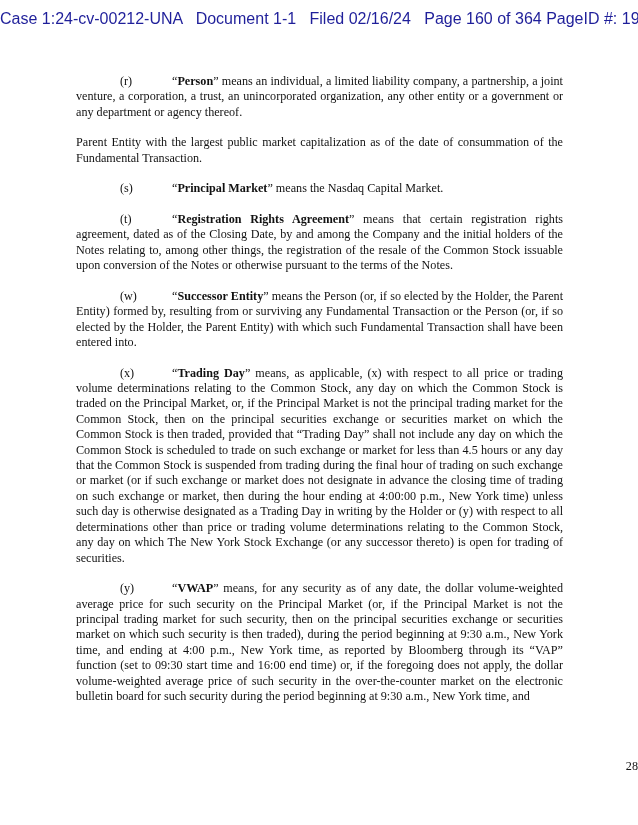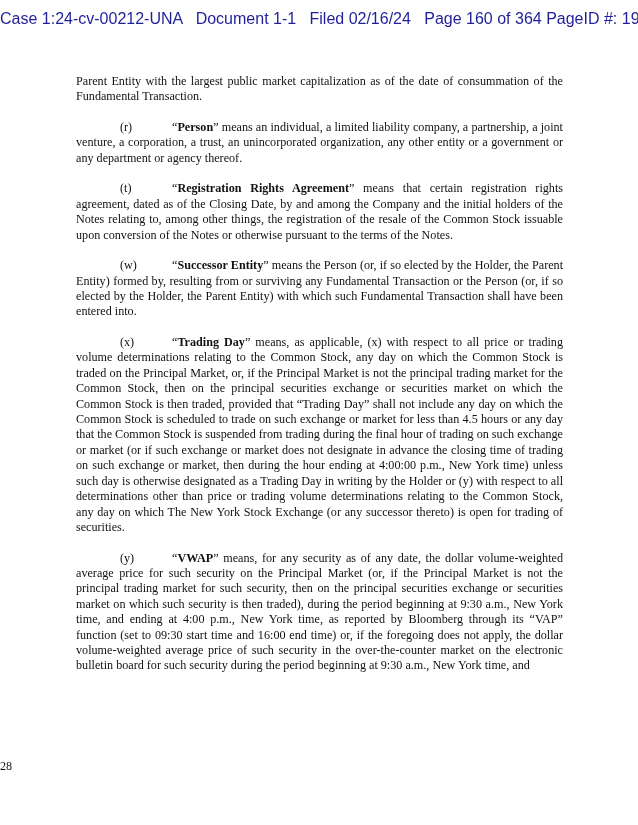--- a/index.html
+++ b/index.html
@@ -10,34 +10,35 @@
       white-space: pre;
     }
     .page {
       position: absolute; left: 76px; top: 74px; width: 487px;
       font-family: "Liberation Serif", serif; font-size: 12.15px; line-height: 15.4px; color: #111;
     }
     .para { margin: 0 0 15.2px 0; text-align: justify; }
     .lbl { display: inline-block; width: 52px; padding-left: 44px; text-indent: 0; }
     .def { font-weight: bold; }
     .pagenum {
-      position: absolute; top: 759px; left: 0; width: 638px; text-align: left;
+      position: absolute; top: 759px; left: 0; width: 638px; text-align: right;
       font-family: "Liberation Serif", serif; font-size: 12.15px; color: #111;
     }
   </style>
 </head>
 <body>
 
 <div class="header"><span>Case 1:24-cv-00212-UNA</span>   <span>Document 1-1</span>   <span>Filed 02/16/24</span>   <span>Page 160 of 364 PageID #: 193</span></div>
 
 <div class="page">
+  <p class="para"><span class="lbl">(r)</span><span>“</span><span class="def">Person</span><span>”</span><span> means an individual, a limited liability company, a partnership, a joint venture, a corporation, a trust, an unincorporated organization, any other entity or a government or any department or agency thereof.</span></p>
+
   <p class="para">Parent Entity with the largest public market capitalization as of the date of consummation of the Fundamental Transaction.</p>
 
-  <p class="para"><span class="lbl">(r)</span><span>“</span><span class="def">Person</span><span>”</span><span> means an individual, a limited liability company, a partnership, a joint venture, a corporation, a trust, an unincorporated organization, any other entity or a government or any department or agency thereof.</span></p>
-
+  <p class="para"><span class="lbl">(s)</span><span>“</span><span class="def">Principal Market</span><span>”</span><span> means the Nasdaq Capital Market.</span></p>
 
   <p class="para"><span class="lbl">(t)</span><span>“</span><span class="def">Registration Rights Agreement</span><span>”</span><span> means that certain registration rights agreement, dated as of the Closing Date, by and among the Company and the initial holders of the Notes relating to, among other things, the registration of the resale of the Common Stock issuable upon conversion of the Notes or otherwise pursuant to the terms of the Notes.</span></p>
 
 
 
   <p class="para"><span class="lbl">(w)</span><span>“</span><span class="def">Successor Entity</span><span>”</span><span> means the Person (or, if so elected by the Holder, the Parent Entity) formed by, resulting from or surviving any Fundamental Transaction or the Person (or, if so elected by the Holder, the Parent Entity) with which such Fundamental Transaction shall have been entered into.</span></p>
 
   <p class="para"><span class="lbl">(x)</span><span>“</span><span class="def">Trading Day</span><span>”</span><span> means, as applicable, (x) with respect to all price or trading volume determinations relating to the Common Stock, any day on which the Common Stock is traded on the Principal Market, or, if the Principal Market is not the principal trading market for the Common Stock, then on the principal securities exchange or securities market on which the Common Stock is then traded, provided that “Trading Day” shall not include any day on which the Common Stock is scheduled to trade on such exchange or market for less than 4.5 hours or any day that the Common Stock is suspended from trading during the final hour of trading on such exchange or market (or if such exchange or market does not designate in advance the closing time of trading on such exchange or market, then during the hour ending at 4:00:00 p.m., New York time) unless such day is otherwise designated as a Trading Day in writing by the Holder or (y) with respect to all determinations other than price or trading volume determinations relating to the Common Stock, any day on which The New York Stock Exchange (or any successor thereto) is open for trading of securities.</span></p>
 
   <p class="para"><span class="lbl">(y)</span><span>“</span><span class="def">VWAP</span><span>”</span><span> means, for any security as of any date, the dollar volume-weighted average price for such security on the Principal Market (or, if the Principal Market is not the principal trading market for such security, then on the principal securities exchange or securities market on which such security is then traded), during the period beginning at 9:30 a.m., New York time, and ending at 4:00 p.m., New York time, as reported by Bloomberg through its “VAP” function (set to 09:30 start time and 16:00 end time) or, if the foregoing does not apply, the dollar volume-weighted average price of such security in the over-the-counter market on the electronic bulletin board for such security during the period beginning at 9:30 a.m., New York time, and</span></p>

